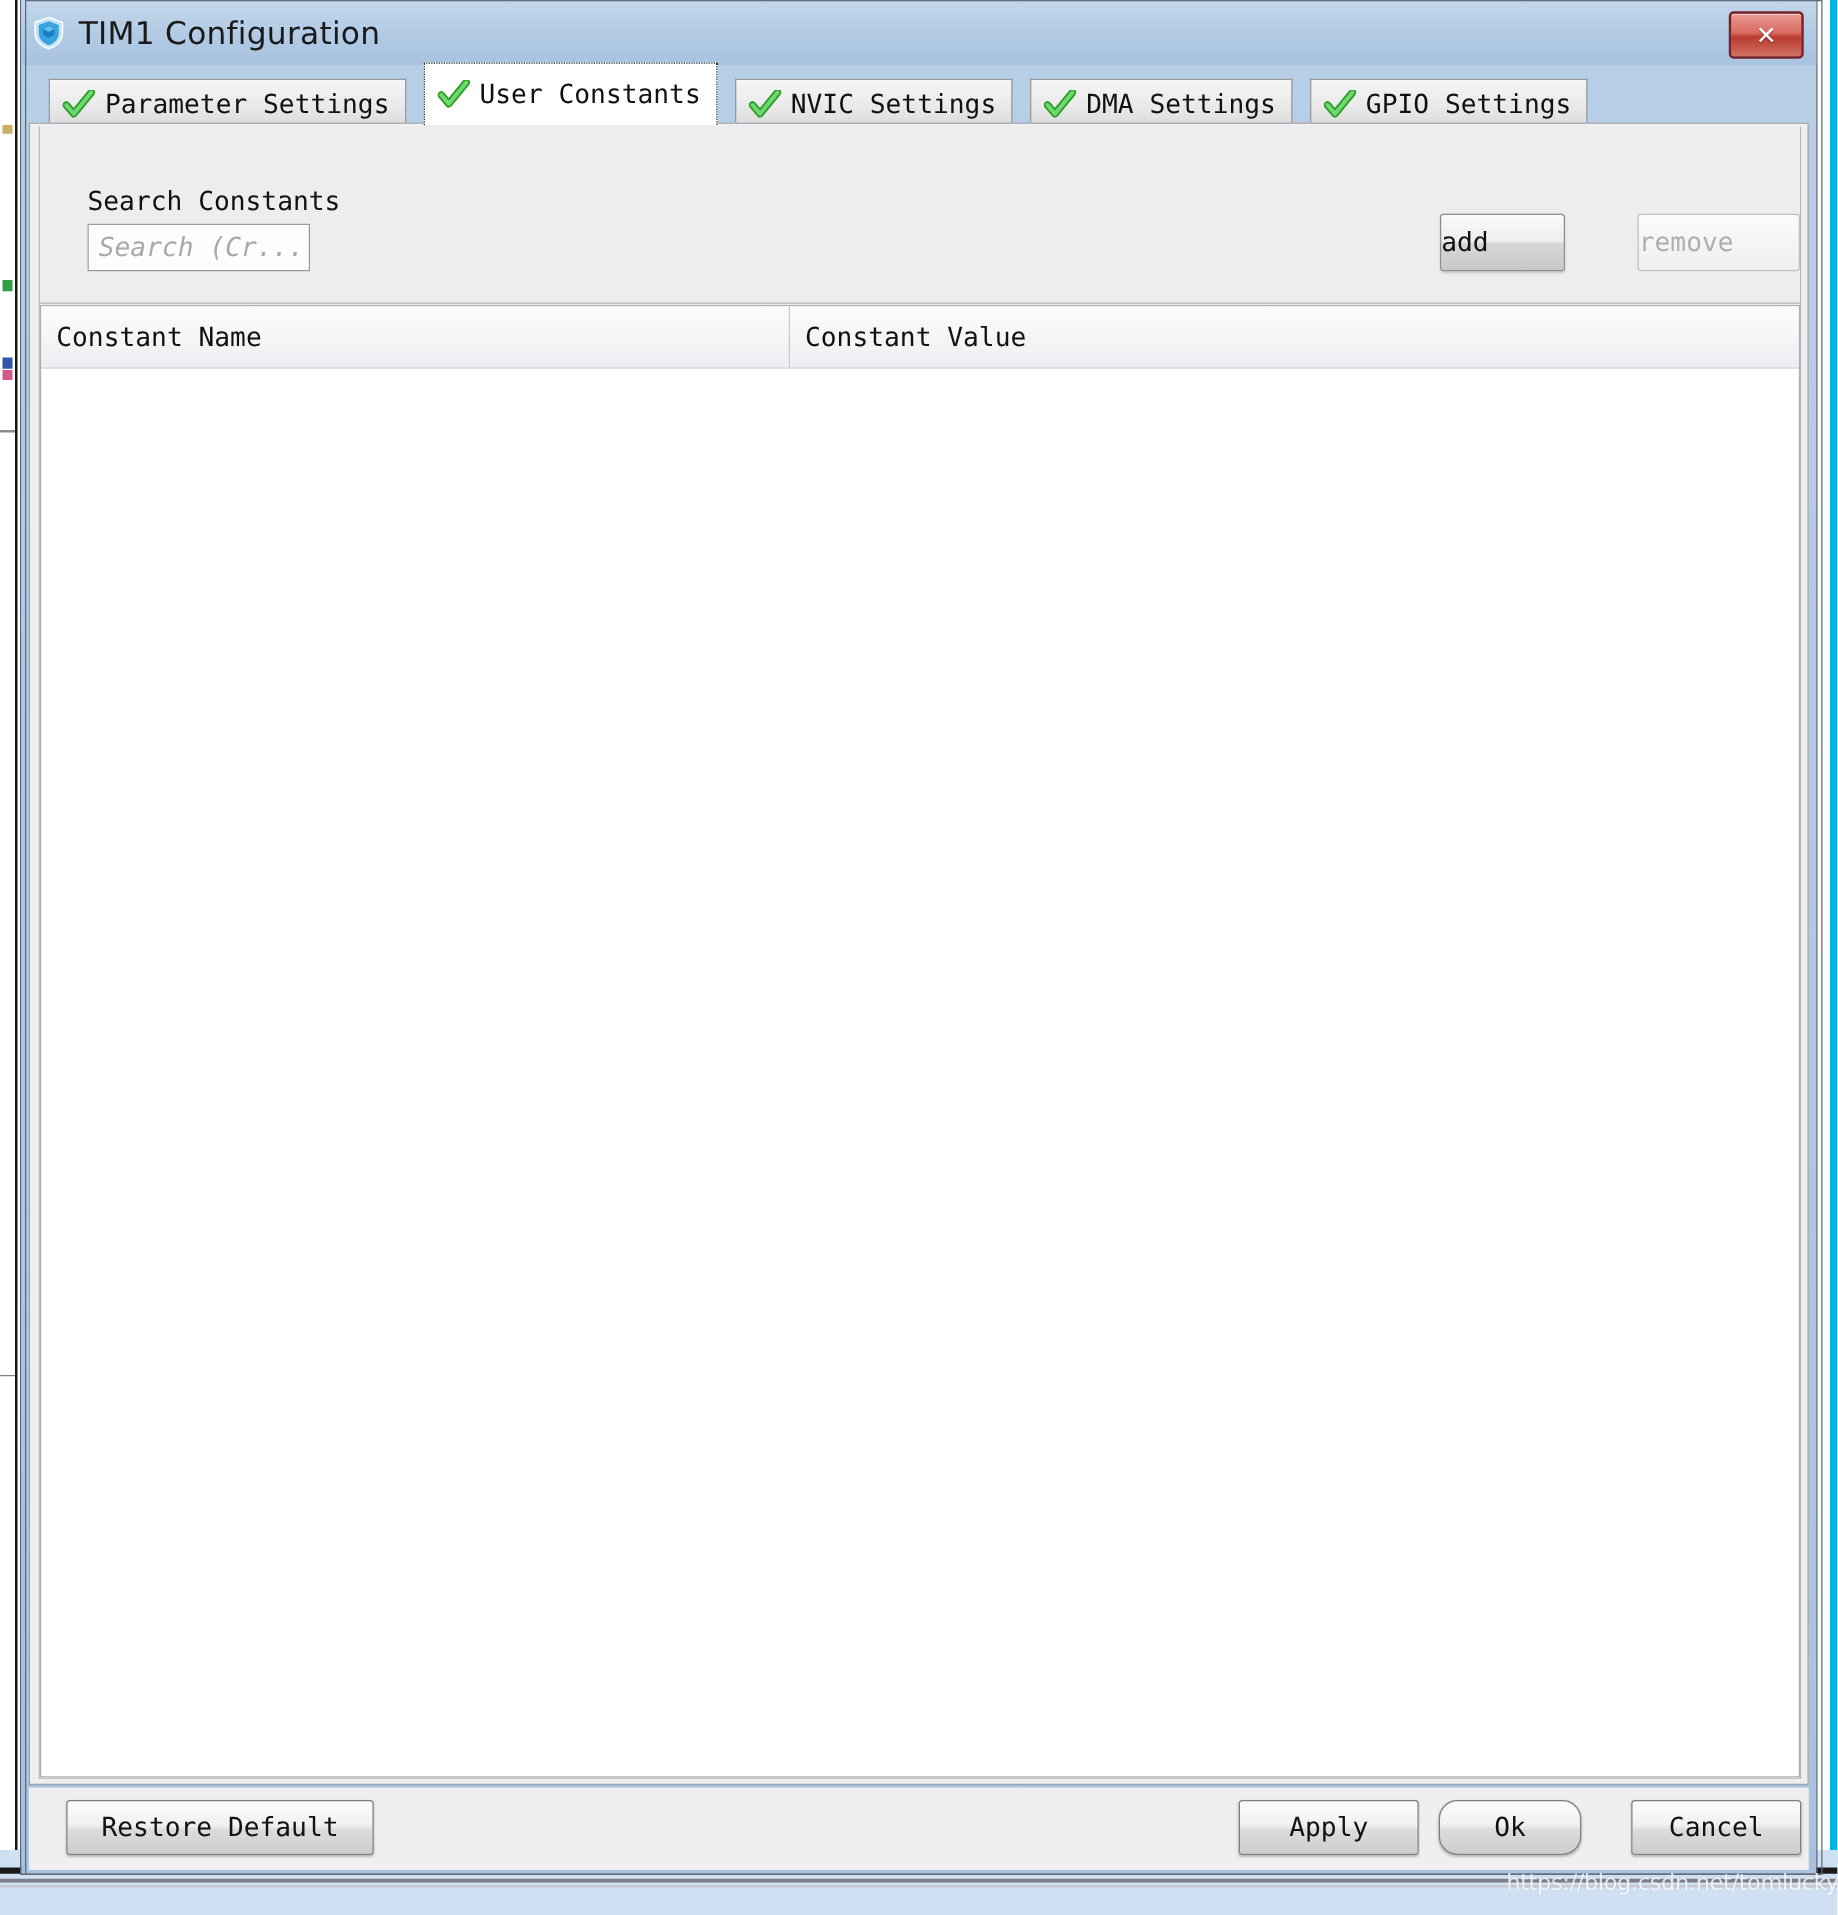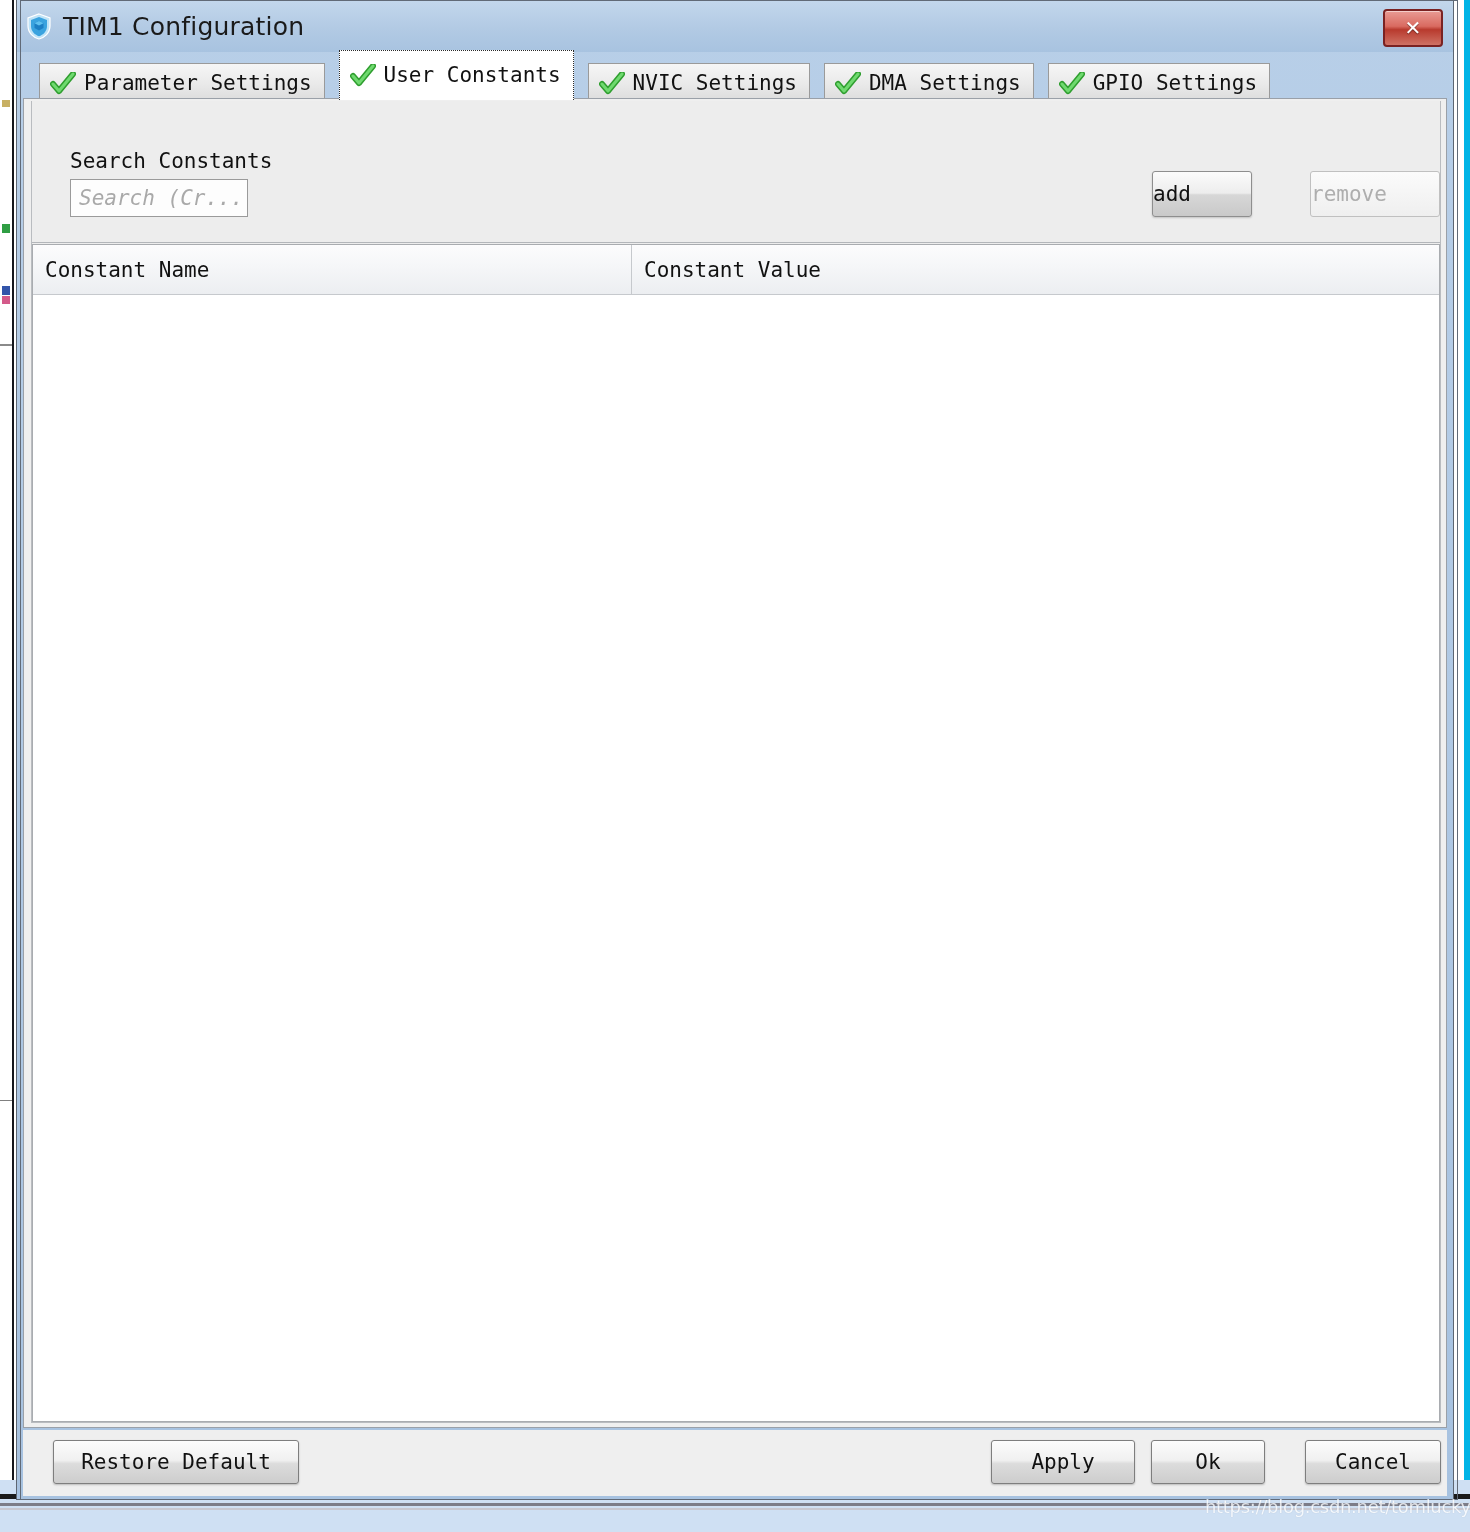--- a/index.html
+++ b/index.html
@@ -336,21 +336,21 @@
     font-size: 21px;
     color: #111111;
     display: flex;
     align-items: center;
     justify-content: center;
     cursor: pointer;
     box-sizing: border-box;
   }
   #restore-default-button { left: 30px;   width: 246px; }
   #apply-button           { left: 968px;  width: 144px; }
-  #ok-button              { left: 1128px; width: 114px; }
+  #ok-button              { left: 1128px; width: 114px; border-radius: 15px; }
   #cancel-button          { left: 1282px; width: 136px; }
 
   
   #watermark {
     position: absolute;
     left: 1205px;
     top: 1496px;
     font-family: "DejaVu Sans", sans-serif;
     font-size: 18px;
     color: #ffffff;

